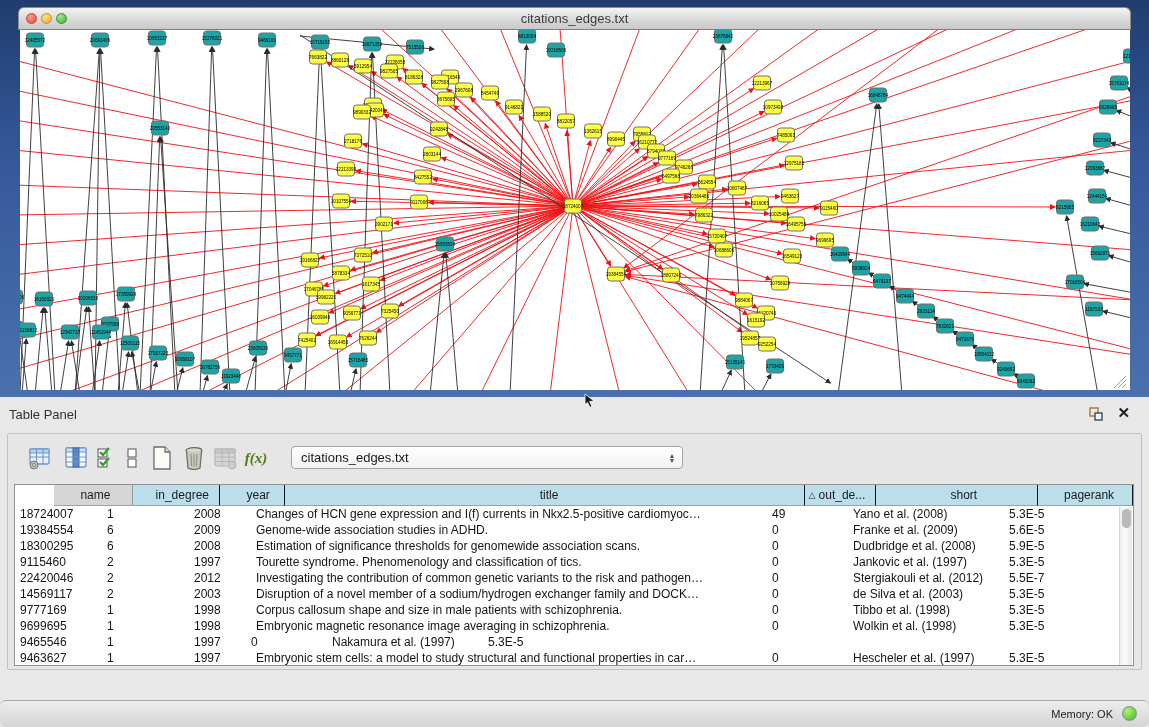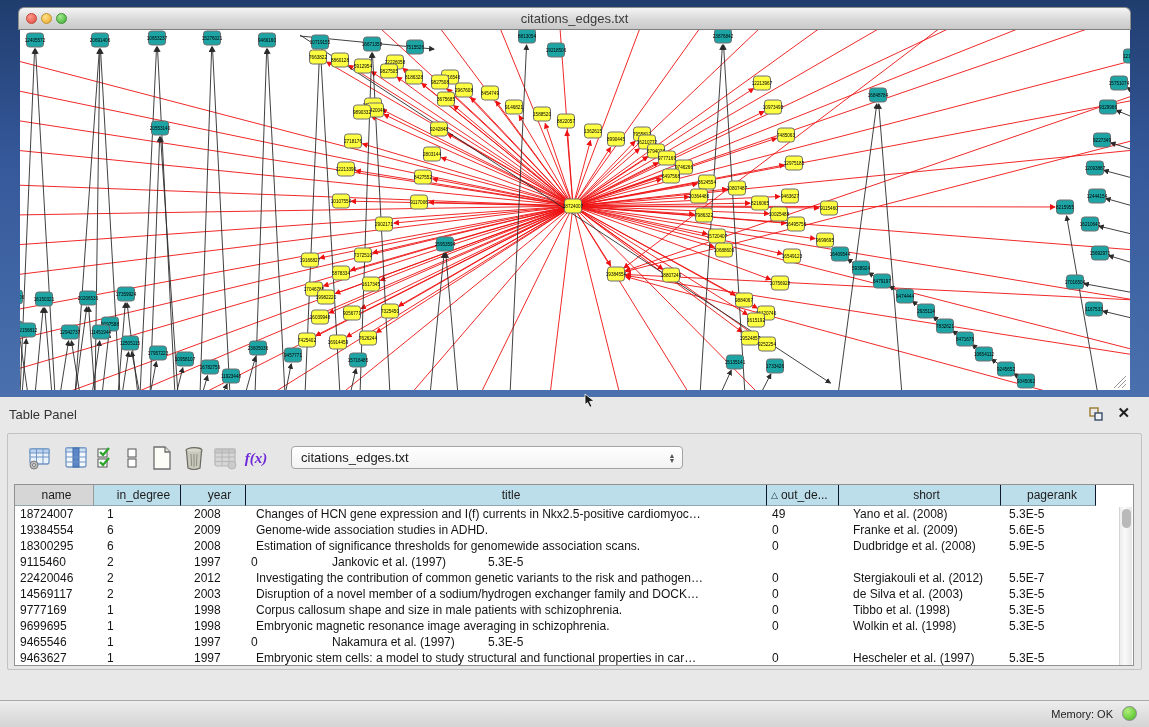--- a/index.html
+++ b/index.html
@@ -32,32 +32,32 @@
   .panel-title { position:absolute; left:9px; top:8px; font-size:13px; color:#333; }
   .float-btn { position:absolute; right:42px; top:7px; width:16px; height:16px; cursor:default; }
   .close-btn { position:absolute; right:16px; top:5px; font-size:15px; font-weight:700; color:#1c1c1c; }
 
   .browser { position:absolute; left:7px; top:36px; width:1135px; height:237px;
     background:#e6e6e6; border:1px solid #c2c2c2; border-radius:2px; }
 
   
   .toolbar { position:absolute; left:0; top:0; width:100%; height:46px; }
   .tb-btn { position:absolute; top:10px; width:28px; height:28px; display:flex; align-items:center; justify-content:center; }
-  .fx-label { font-family:"Liberation Serif", serif; font-style:italic; font-weight:700; font-size:15px; color:#6d28d9; }
+  .fx-label { font-family:"Liberation Serif", serif; font-style:italic; font-weight:700; font-size:15px; color:#4d7c0f; }
   .combo { position:absolute; left:283px; top:12px; width:392px; height:23px; background:linear-gradient(#ffffff,#f2f2f2);
     border:1px solid #a3a3a3; border-radius:4px; display:flex; align-items:center; }
   .combo-text { flex:1; padding-left:9px; font-size:13px; color:#1a1a1a; }
   .combo-arrows { width:18px; display:flex; flex-direction:column; align-items:center; line-height:5px; color:#555; font-size:7px; padding-right:2px;}
 
   
   .tablebox { position:absolute; left:6px; top:50px; width:1120px; height:182px; background:#fff; border:1px solid #919191; }
   .thead { display:flex; height:21px; }
   .th { height:21px; background:#bcdeeb; border-right:1px solid #0f172a; border-bottom:1px solid #8fa6ad;
     font-size:12px; color:#1c1c1c; display:flex; align-items:center; justify-content:center; overflow:hidden; white-space:nowrap;}
-  .th.first { background:#d6d6d6; border-right:1px solid #9a9a9a; }
+  .th.first { background:#d6d6d6; border-right:1px solid #9a9a9a;margin-left:39px; }
   .th.sorted { justify-content:flex-start; padding-left:4px; }
   .th .sort { font-size:9px; margin-right:3px; color:#20363d; }
   .tbody { position:relative; }
   .tr { display:flex; height:16px; }
   .td { height:16px; font-size:12px; color:#141414; white-space:nowrap; overflow:hidden; padding-top:1px; }
   .c0 { width:79px; padding-left:5px; }
   .c1 { width:87px; padding-left:13px; }
   .c2 { width:65px; padding-left:13px; }
   .c3 { width:521px; padding-left:10px; }
   .c4 { width:72px; padding-left:5px; }
@@ -70,21 +70,21 @@
   .tabbar { position:absolute; left:0; top:274px; width:100%; height:26px; display:flex; justify-content:center; }
   .seg { display:flex; height:22px; border:1px solid #9f9f9f; border-radius:5px; overflow:hidden; background:#fcfcfc;
     box-shadow:0 1px 1px rgba(255,255,255,.8); }
   .seg-btn { min-width:85px; padding:0 17px; font-size:12px; font-weight:600; color:#222; display:flex; align-items:center; justify-content:center;
     background:linear-gradient(#ffffff,#f1f1f1); border-right:1px solid #c2c2c2; }
   .seg-btn:last-child { border-right:none; }
   .seg-btn.active { background:linear-gradient(#8d8d8d,#6c6c6c); color:#efefef; text-shadow:0 -1px 0 rgba(0,0,0,.25); }
 
   
   .statusbar { position:absolute; left:0; top:700px; width:1149px; height:27px;
-    background:linear-gradient(#ededed,#d4d4d4); border-top:1px solid #a8a8a8; }
+    background:linear-gradient(#ededed,#d4d4d4); border-top:1px solid #a8a8a8;border-radius:6px; }
   .mem { position:absolute; right:36px; top:7px; font-size:11px; color:#222; }
   .mem-dot { position:absolute; right:12px; top:5px; width:15px; height:15px; border-radius:50%;
     background:radial-gradient(circle at 35% 30%,#b2ee7e,#6fd141 60%,#4da62b); border:1px solid #8a8a8a; }
 </style>
 </head>
 <body>
 
 <div>
 
   <div class="net-window">
@@ -939,20 +939,21 @@
               <div class="td c2">2008</div>
               <div class="td c3">Estimation of significance thresholds for genomewide association scans.</div>
               <div class="td c4">0</div>
               <div class="td c5">Dudbridge et al. (2008)</div>
               <div class="td c6">5.9E-5</div>
             </div>
             <div class="tr">
               <div class="td c0">9115460</div>
               <div class="td c1">2</div>
               <div class="td c2">1997</div>
+              <div class="td c3">Tourette syndrome. Phenomenology and classification of tics.</div>
               <div class="td c4">0</div>
               <div class="td c5">Jankovic et al. (1997)</div>
               <div class="td c6">5.3E-5</div>
             </div>
             <div class="tr">
               <div class="td c0">22420046</div>
               <div class="td c1">2</div>
               <div class="td c2">2012</div>
               <div class="td c3">Investigating the contribution of common genetic variants to the risk and pathogen…</div>
               <div class="td c4">0</div>

